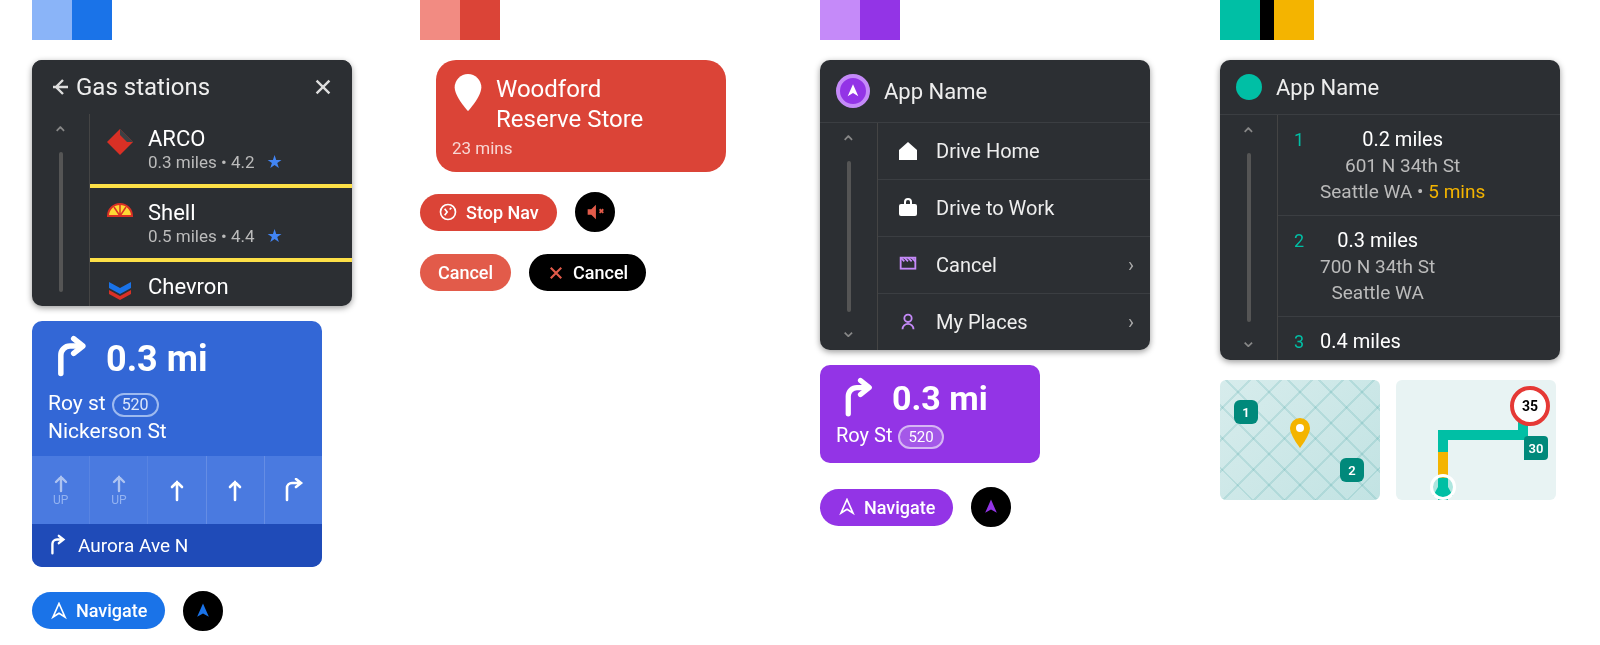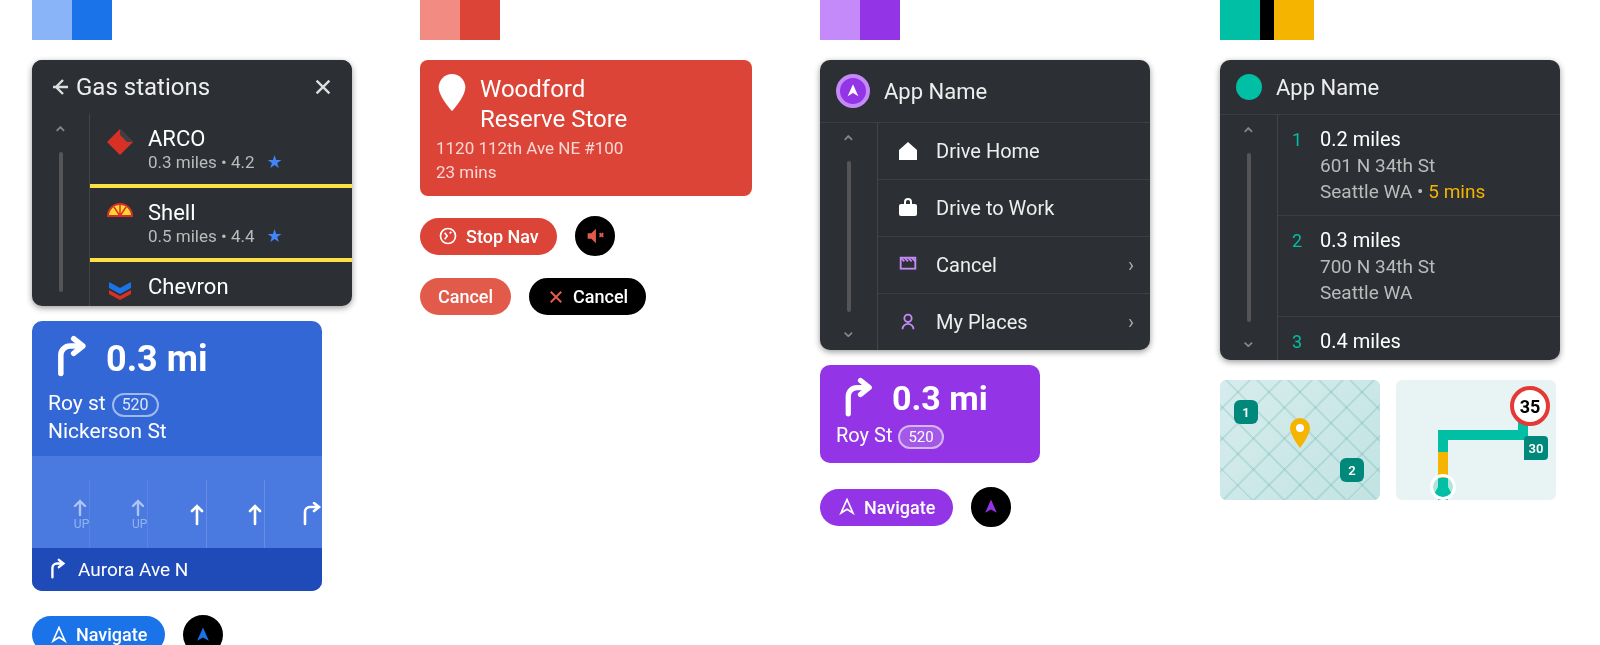--- a/index.html
+++ b/index.html
@@ -46,21 +46,21 @@
 
   .turn-card {
     background:#3367d6; color:#fff; border-radius:10px; width:290px;
     margin-top:15px; overflow:hidden;
   }
   .turn-top { display:flex; align-items:center; gap:14px; padding:14px 16px 6px; }
   .turn-dist { font-size:36px; font-weight:700; }
   .turn-mid { padding:0 16px 10px; font-size:21px; line-height:1.35; }
   .route-badge { display:inline-flex; align-items:center; justify-content:center; border:2px solid #9db9ef; color:#dbe6fb; border-radius:14px; padding:0 8px; font-size:16px; height:24px; margin-left:6px;}
   .lane-row { display:flex; background:#4a7ae0; }
-  .lane { flex:1; display:flex; flex-direction:column; align-items:flex-end; justify-content:center; height:68px; border-right:1px solid rgba(255,255,255,.15); font-size:12px; color:#cfe0ff;margin-top:24px;}
+  .lane { flex:1; display:flex; flex-direction:column; align-items:center; justify-content:center; height:68px; border-right:1px solid rgba(255,255,255,.15); font-size:12px; color:#cfe0ff;}
   .lane:last-child{border-right:none;}
   .lane.dim{opacity:.55;}
   .lane svg{color:#fff;}
   .next-step { background:#1f4bb8; display:flex; align-items:center; gap:10px; padding:10px 14px; font-size:19px;}
   
   .pill {
     display:inline-flex; align-items:center; gap:8px;
     border-radius:999px; padding:8px 18px; font-size:18px; font-weight:500;
   }
   .pill-blue { background:#1a73e8; color:#fff; }
@@ -69,32 +69,32 @@
   .pill-red-solid { background:#db4437; color:#fff; }
   .pill-outline { border:2px solid #fff; color:#fff; background:#000; }
   .circle-btn { width:44px; height:44px; border:2px solid #fff; border-radius:50%; display:inline-flex; align-items:center; justify-content:center; background:#000; }
 
   
   .status-card { width:305px; padding:10px 14px; }
   .status-time { font-size:20px; color:#eee; font-weight:500;}
   .status-sub { font-size:17px; margin-top:2px;}
   .eta { color:#e25b4a; }
   .dist { color:#bbb; }
-  .dest-card { width:332px; background:#db4437; color:#fff; border-radius:8px; padding:14px 16px; margin-top:14px;}
+  .dest-card { width:290px; background:#db4437; color:#fff; border-radius:20px; padding:14px 16px; margin-top:14px;margin-left:16px;}
   .dest-name { font-size:24px; line-height:1.25; }
   .dest-addr,.dest-eta { font-size:17px; color:#f8d7d4; margin-top:4px;}
   .btn-row { display:flex; align-items:center; gap:16px; margin-top:18px;}
 
   
   .app-head { display:flex; align-items:center; gap:14px; padding:14px 16px; }
   .app-icon-purple { width:34px;height:34px;border-radius:50%;background:#9334e6; border:4px solid #c58af9; display:flex;align-items:center;justify-content:center;}
   .app-icon-teal { width:26px;height:26px;border-radius:50%;background:#00bfa5;}
   .app-title { font-size:22px; color:#eee; }
   .menu-body { display:flex; border-top:1px solid #3b3e42;}
-  .menu-list { flex:1; }
+  .menu-list { flex:1;text-align:center; }
   .menu-item { display:flex; align-items:center; gap:14px; padding:16px 16px; border-top:1px solid #3b3e42; font-size:20px; color:#eee;}
   .menu-item:first-child{border-top:none;}
   .menu-item .chev { margin-left:auto; color:#aaa; font-size:20px;}
   .menu-glyph { width:28px; display:flex; justify-content:center; color:#d9b8ff; }
 
   .turn-purple { background:#9334e6; width:220px; border-radius:10px; color:#fff; padding:12px 16px 14px; margin-top:15px;}
   .turn-purple .turn-top{padding:0;}
   .turn-purple .turn-dist{font-size:34px;}
   .turn-purple .sub{font-size:20px; margin-top:4px;}
   .badge-pp { display:inline-flex; align-items:center; justify-content:center; background:#a458e8; border:2px solid #d6b5f4; color:#fff; border-radius:14px; padding:0 8px; font-size:15px; height:24px; margin-left:6px;}
@@ -108,21 +108,21 @@
   .res-item .hl{color:#f4b400;}
   .hscroll-col { width:58px; display:flex; flex-direction:column; align-items:center; padding:8px 0; border-right:1px solid #444;}
 
   .mini-maps { display:flex; gap:16px; margin-top:20px;}
   .mini-map { width:160px; height:120px; border-radius:6px; position:relative; overflow:hidden;}
   .map-a { background:linear-gradient(135deg,#d7ecec 0%,#c2e3e3 100%);}
   .map-b { background:#e8f3f3;}
   .map-pin { position:absolute; width:24px;height:24px; border-radius:6px; color:#fff; font-size:13px; font-weight:600; display:flex;align-items:center;justify-content:center;}
   .teal-pin{background:#00897b;}
   .orange-pin{ width:24px;height:32px;}
-  .speed-badge{position:absolute; width:40px;height:40px;border-radius:50%;border:4px solid #e53935;background:#fff;color:#000;font-size:18px;font-weight:700;display:flex;align-items:center;justify-content:center;}
+  .speed-badge{position:absolute; width:40px;height:40px;border-radius:50%;border:4px solid #e53935;background:#fff;color:#000;font-size:14px;font-weight:700;display:flex;align-items:center;justify-content:center;}
   .route-line{position:absolute;background:#00bfa5;}
   .route-orange{background:#f4b400;}
   .nav-cursor{position:absolute;width:0;height:0;border-left:10px solid transparent;border-right:10px solid transparent;border-bottom:18px solid #00bfa5; background:none;}
   
   .chev-up,.chev-down{font-size:20px;color:#888;}
   
   .cut { max-height: 192px; overflow:hidden; }
   .cut4 { max-height: 246px; overflow:hidden; }
 </style>
 </head>
@@ -278,21 +278,20 @@
       <span>
         <svg width="32" height="40" viewBox="0 0 24 30">
             <path d="M12 0a10 10 0 0 1 10 10c0 7-10 18-10 18S2 17 2 10A10 10 0 0 1 12 0z" fill="#fff"></path>
           </svg>
       </span>
       <div>
         <div class="dest-name">Woodford</div>
         <div class="dest-name">Reserve Store</div>
       </div>
     </div>
-    <div class="dest-addr">1120 112th Ave NE #100</div>
     <div class="dest-eta">23 mins</div>
   </div>
 
   <div class="btn-row">
     <div class="pill pill-red-solid">
       <svg width="20" height="20" viewBox="0 0 24 24" fill="none" stroke="#fff" stroke-width="2">
           <circle cx="12" cy="12" r="9"></circle>
           <path d="M8 8l3 4-3 4M16 7l-2 2"></path>
         </svg>
       <span>Stop Nav</span>

